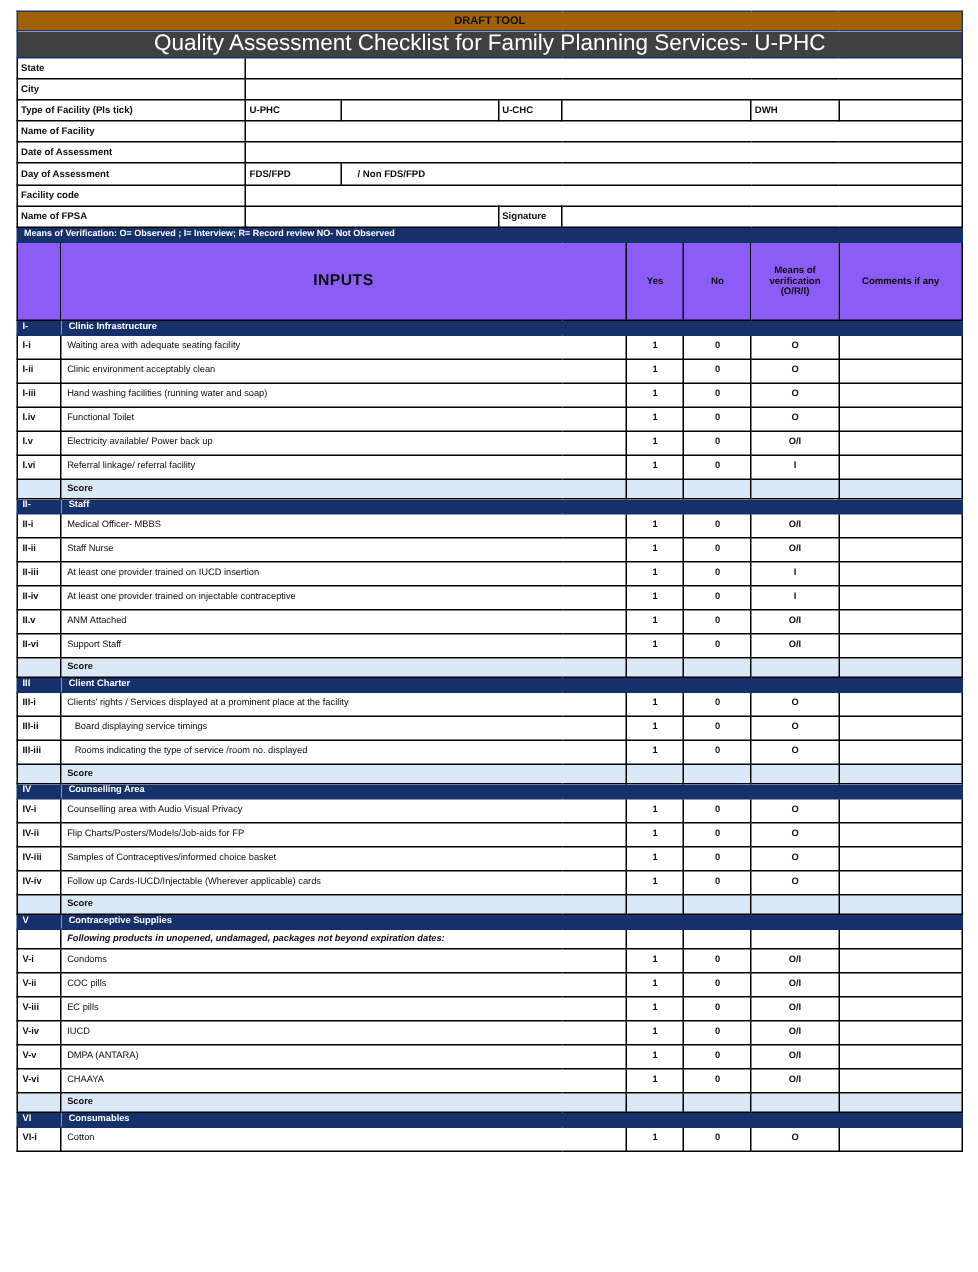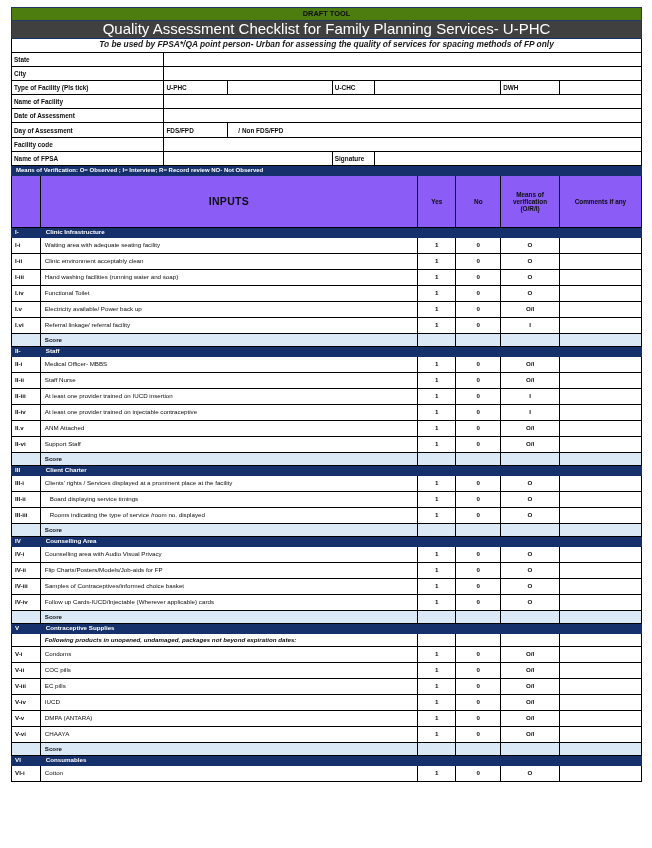--- a/index.html
+++ b/index.html
@@ -28,21 +28,21 @@
     border: 1px solid #000000;
     padding: 0 2px;
     vertical-align: middle;
     line-height: 1.1;
     overflow: hidden;
     white-space: nowrap;
   }
 
   
   .banner-light {
-    background: #4d7c0f;
+    background: #a16207;
     text-align: center;
     font-weight: bold;
     font-size: 7.4px;
     height: 13px;
     border: 1px solid #203864 !important;
   }
   .banner-dark {
     background: #404040;
     color: #ffffff;
     text-align: center;
@@ -148,23 +148,20 @@
       <col style="width:55px">
       <col style="width:77px">
     </colgroup>
     <tbody id="body-root">
         <tr>
           <td class="banner-light" colspan="12">DRAFT TOOL</td>
         </tr>
         <tr>
           <td class="banner-dark" colspan="12">Quality Assessment Checklist for Family Planning Services- U-PHC</td>
         </tr>
-        <tr>
-          <td class="banner-sub" colspan="12">To be used by FPSA*/QA point person- Urban for assessing the quality of services for spacing methods of FP only</td>
-        </tr>
         <tr class="inforow">
           <td class="info-label" colspan="3">State</td>
           <td class="info-val" colspan="9"></td>
         </tr>
         <tr class="inforow">
           <td class="info-label" colspan="3">City</td>
           <td class="info-val" colspan="9"></td>
         </tr>
         <tr class="inforow">
           <td class="info-label" colspan="3">Type of Facility (Pls tick)</td>

